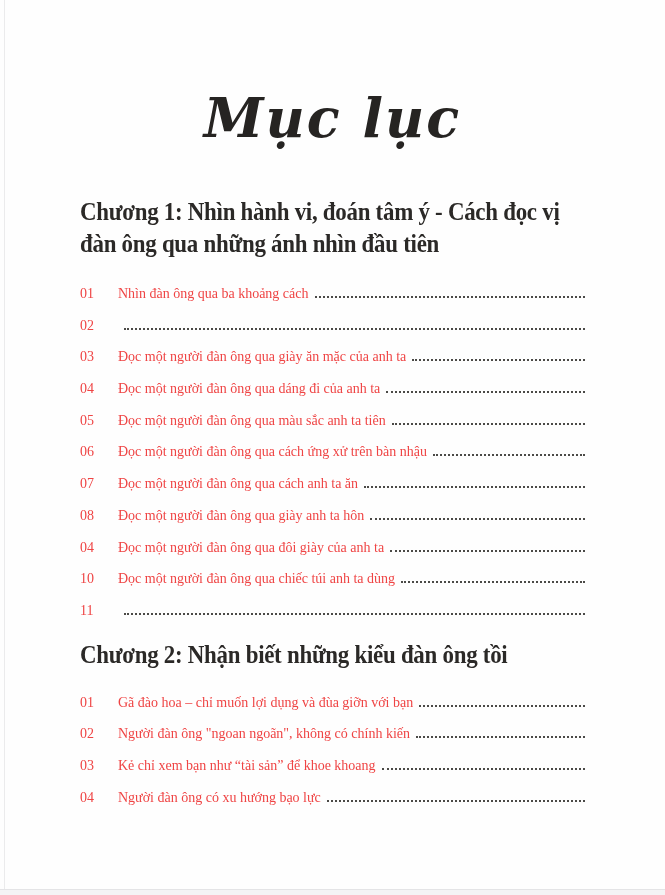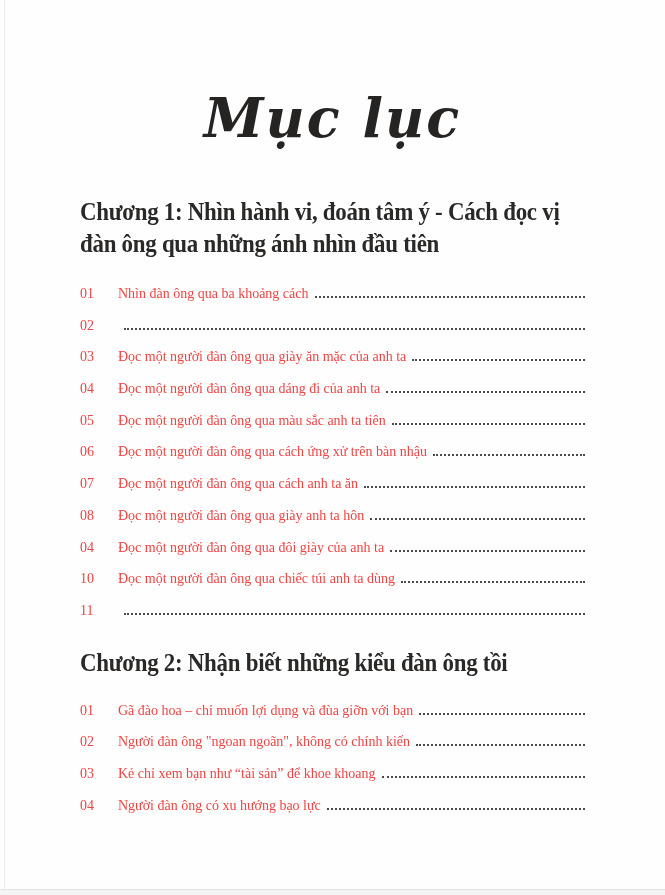--- a/index.html
+++ b/index.html
@@ -48,21 +48,21 @@
     font-family: "Liberation Serif", serif;
     font-weight: 700;
     font-size: 25px;
     line-height: 32px;
     letter-spacing: -0.3px;
     color: #2b2927;
     width: 109%;
     transform: scaleX(0.917);
     transform-origin: left top;
   }
-  .chapter + .chapter { margin-top: 12px; }
+  .chapter + .chapter { margin-top: 4px; }
   .toc-list {
     list-style: none;
     margin: 26px 0 0 0;
     padding: 0;
   }
   .chapter + .chapter .toc-list { margin-top: 24px; }
   .toc-row {
     display: flex;
     align-items: baseline;
     height: 31.7px;

